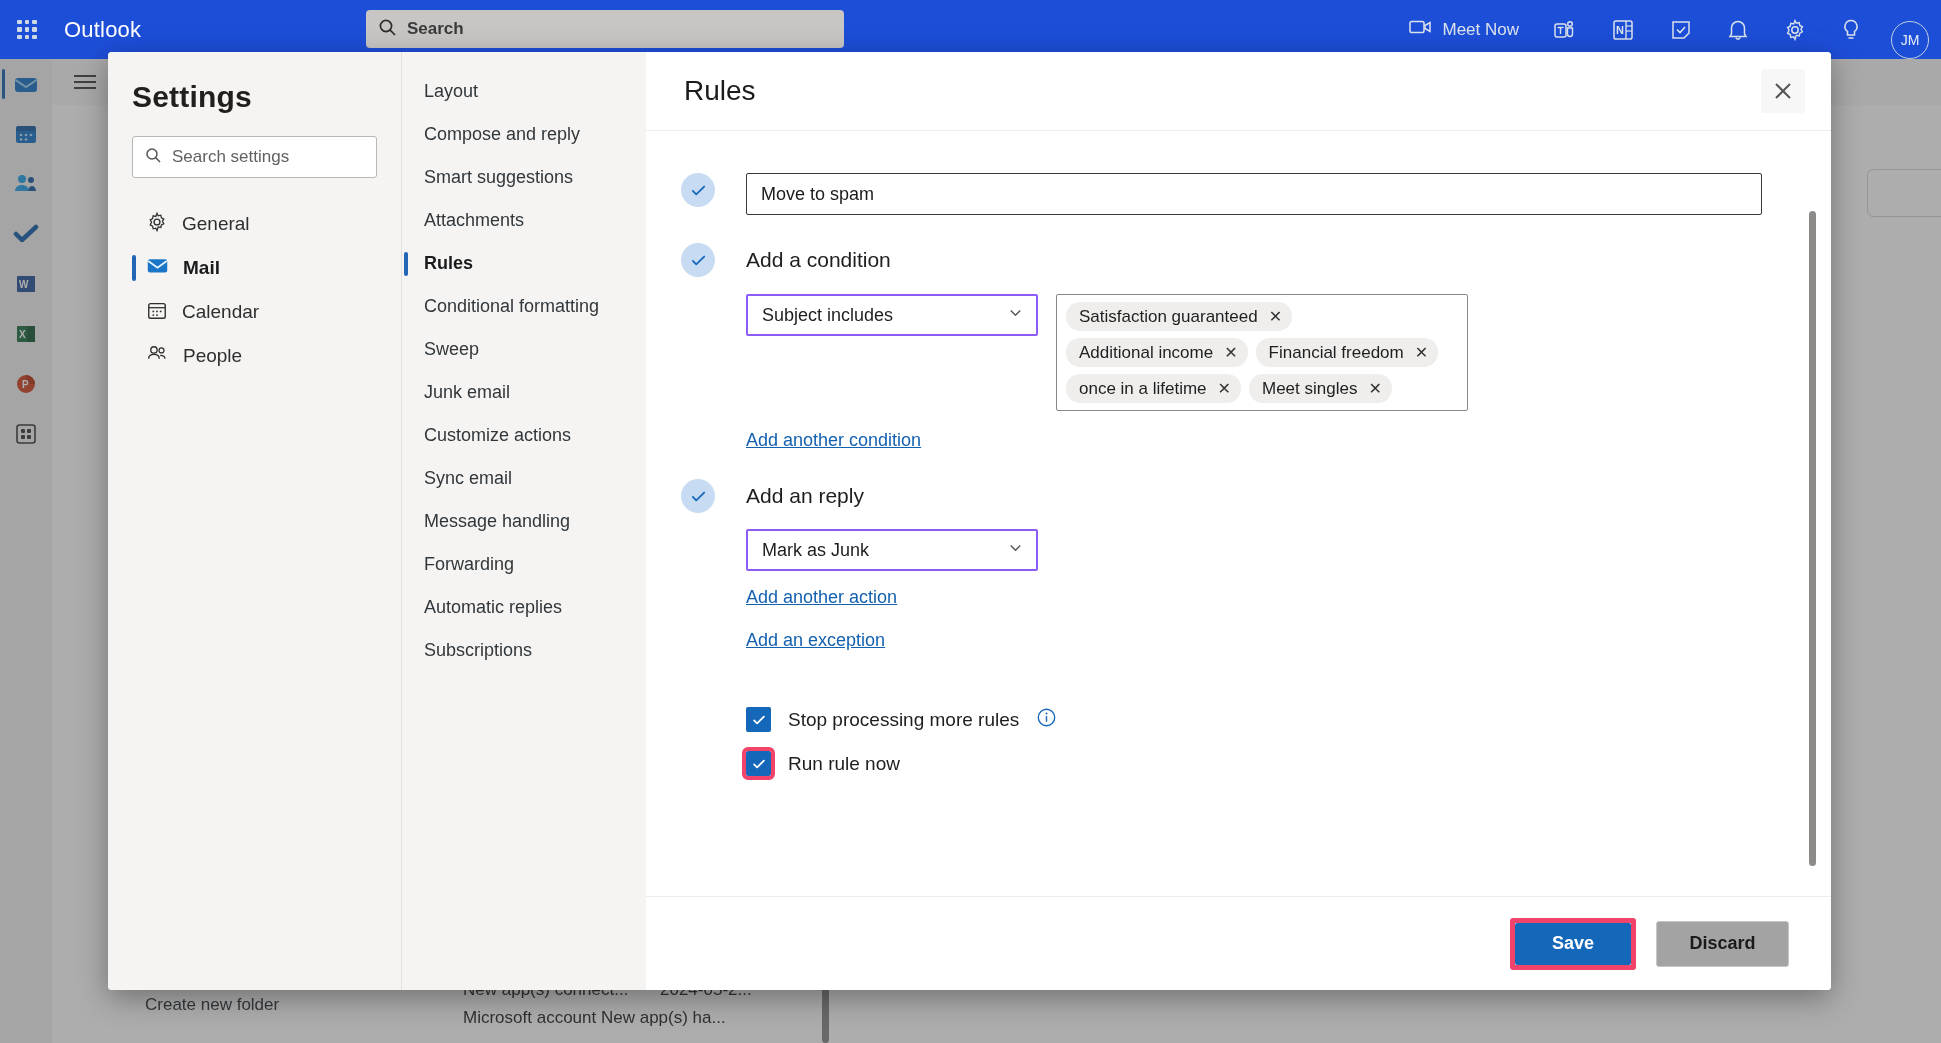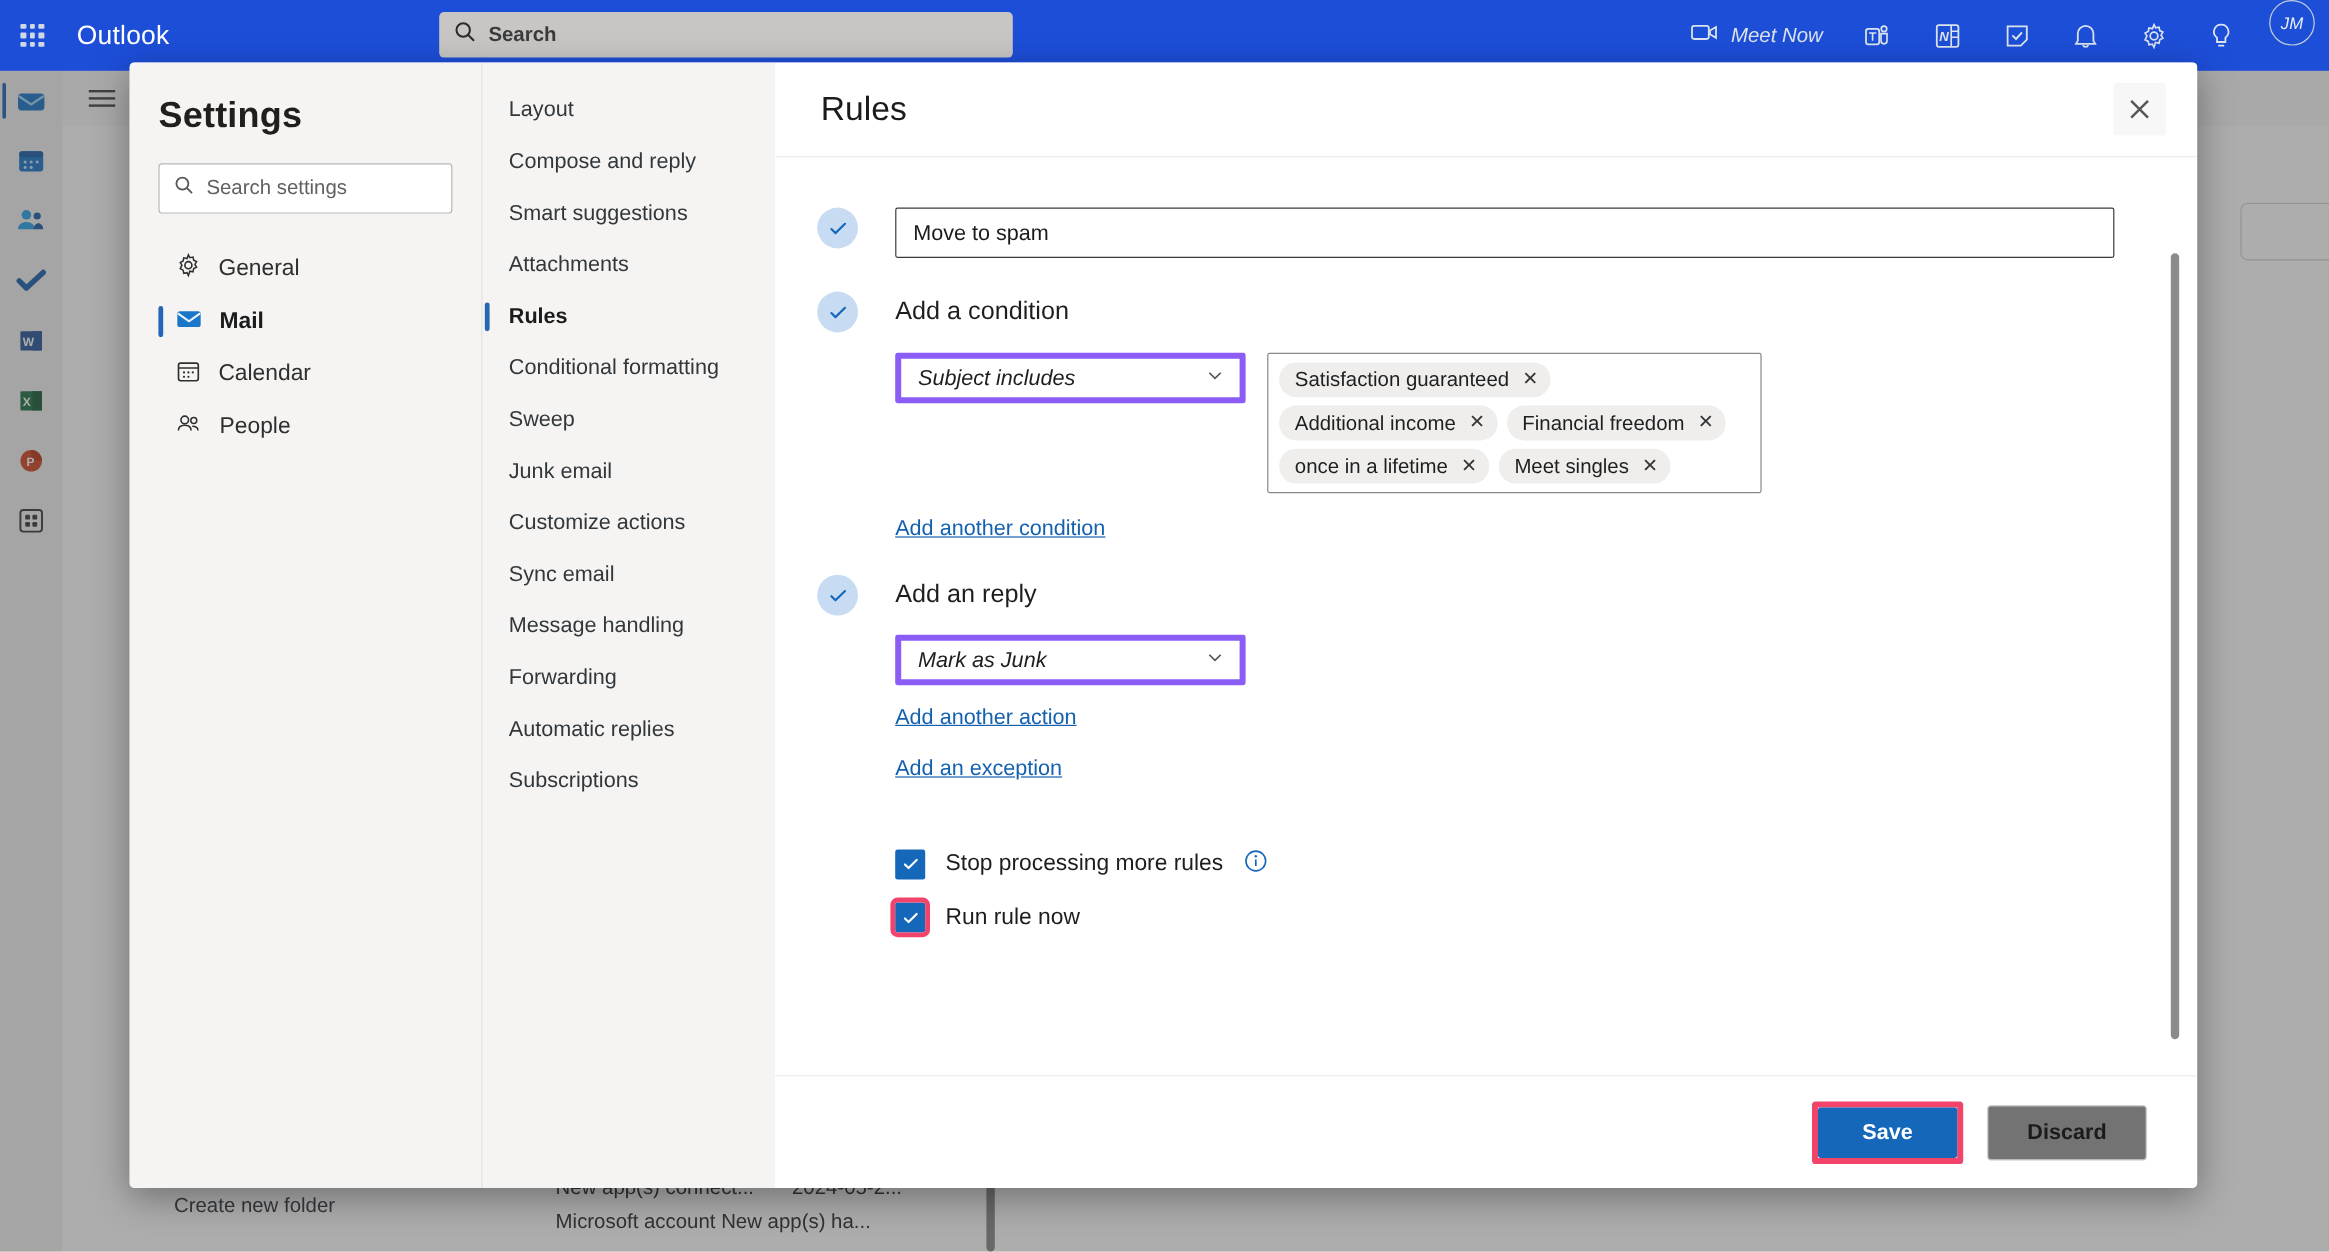--- a/index.html
+++ b/index.html
@@ -38,21 +38,21 @@
   .search-input {
     border: none; background: transparent; outline: none;
     font-size: 17px; color: #2b2b2b; width: 100%;
     font-family: "Liberation Sans", sans-serif;
     font-weight: bold;
   }
   .search-input::placeholder { color: #3b3b3b; }
 
   .topright {
     position: absolute; right: 12px; top: 0; height: 59px;
-    display: flex; align-items: flex-start; gap: 6px; font-style: italic;
+    display: flex; align-items: flex-end; gap: 6px;
   }
   .tr-item {
     height: 59px; display: flex; align-items: center; gap: 9px;
     padding: 0 14px; color: #dbe3ec; font-size: 17px;
   }
   .avatar {
     width: 38px; height: 38px; border-radius: 50%;
     border: 1.5px solid #c3cfdd; color: #e8eef5;
     display: flex; align-items: center; justify-content: center;
     font-size: 14px; margin-left: 10px;
@@ -229,23 +229,23 @@
     width: 100%; height: 42px; max-width: 1016px;
     border: 1px solid #3a3a3a; border-radius: 2px;
     padding: 0 14px; font-size: 18px; color: #1b1b1b;
     font-family: "Liberation Sans", sans-serif; outline: none;
   }
 
   .step-label { font-size: 21px; color: #1e1e1e; line-height: 34px; }
 
   .cond-row { display: flex; gap: 18px; margin-top: 17px; align-items: flex-start; }
   .combo {
-    width: 292px; height: 42px; border: 5px solid #8b5cf6; border-radius: 2px;
+    width: 292px; height: 42px; border: 2px solid #8b5cf6; border-radius: 2px;
     display: flex; align-items: center; justify-content: space-between;
-    padding: 0 12px 0 14px; font-size: 18px; color: #1e1e1e; background: #fff; font-style: italic;
+    padding: 0 12px 0 14px; font-size: 18px; color: #1e1e1e; background: #fff;
   }
   .tagbox {
     width: 412px; min-height: 103px;
     border: 1px solid #8a8886; border-radius: 2px;
     padding: 7px 9px; display: flex; flex-wrap: wrap;
     align-content: flex-start; gap: 7px 8px; background: #fff;
   }
   .tag {
     background: #efeeed; border-radius: 14px;
     height: 29px; display: inline-flex; align-items: center;
@@ -271,21 +271,21 @@
     display: flex; align-items: center; justify-content: flex-end;
     gap: 20px; padding-right: 42px;
   }
   .btn-primary {
     width: 116px; height: 42px; background: #1567ba; color: #fff;
     border: none; border-radius: 2px; font-size: 18px; font-weight: 600;
     font-family: "Liberation Sans", sans-serif;
   }
   .btn-primary-wrap { border: 5px solid #f2436b; border-radius: 3px; display:inline-block; line-height:0; }
   .btn-secondary {
-    width: 133px; height: 46px; background: #737373; color: #1b1b1b;
+    width: 133px; height: 46px; background: #a3a3a3; color: #1b1b1b;
     border: 1px solid #c8c6c4; border-radius: 3px; font-size: 18px; font-weight: 600;
     font-family: "Liberation Sans", sans-serif;
   }
   .sp28 { height: 28px; }
 </style>
 </head>
 <body>
 
 <div class="bg-app">
   <div class="bg-toolbar">

